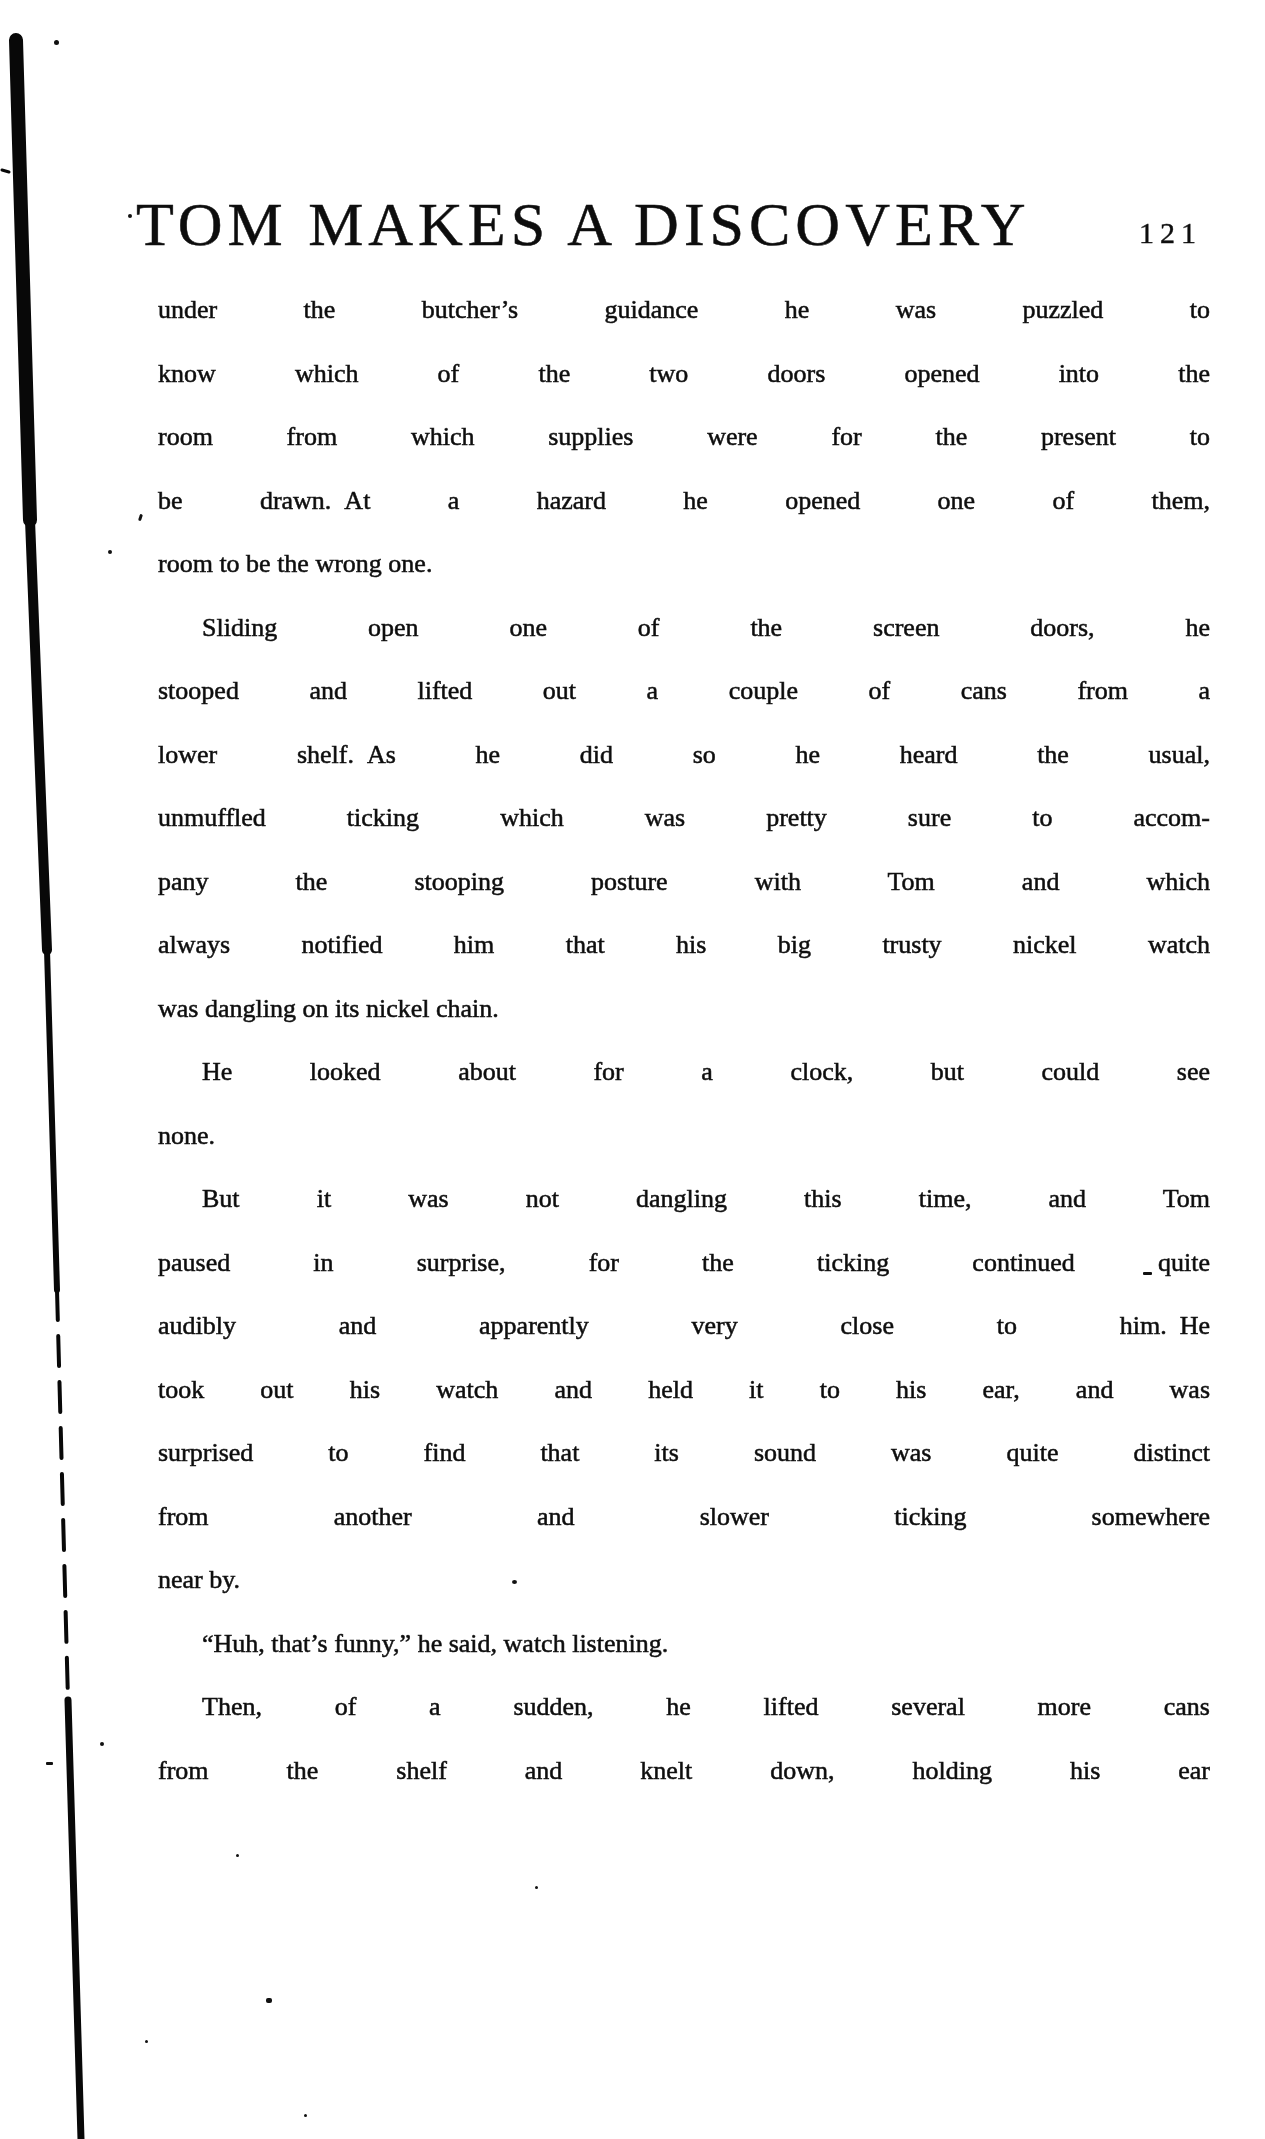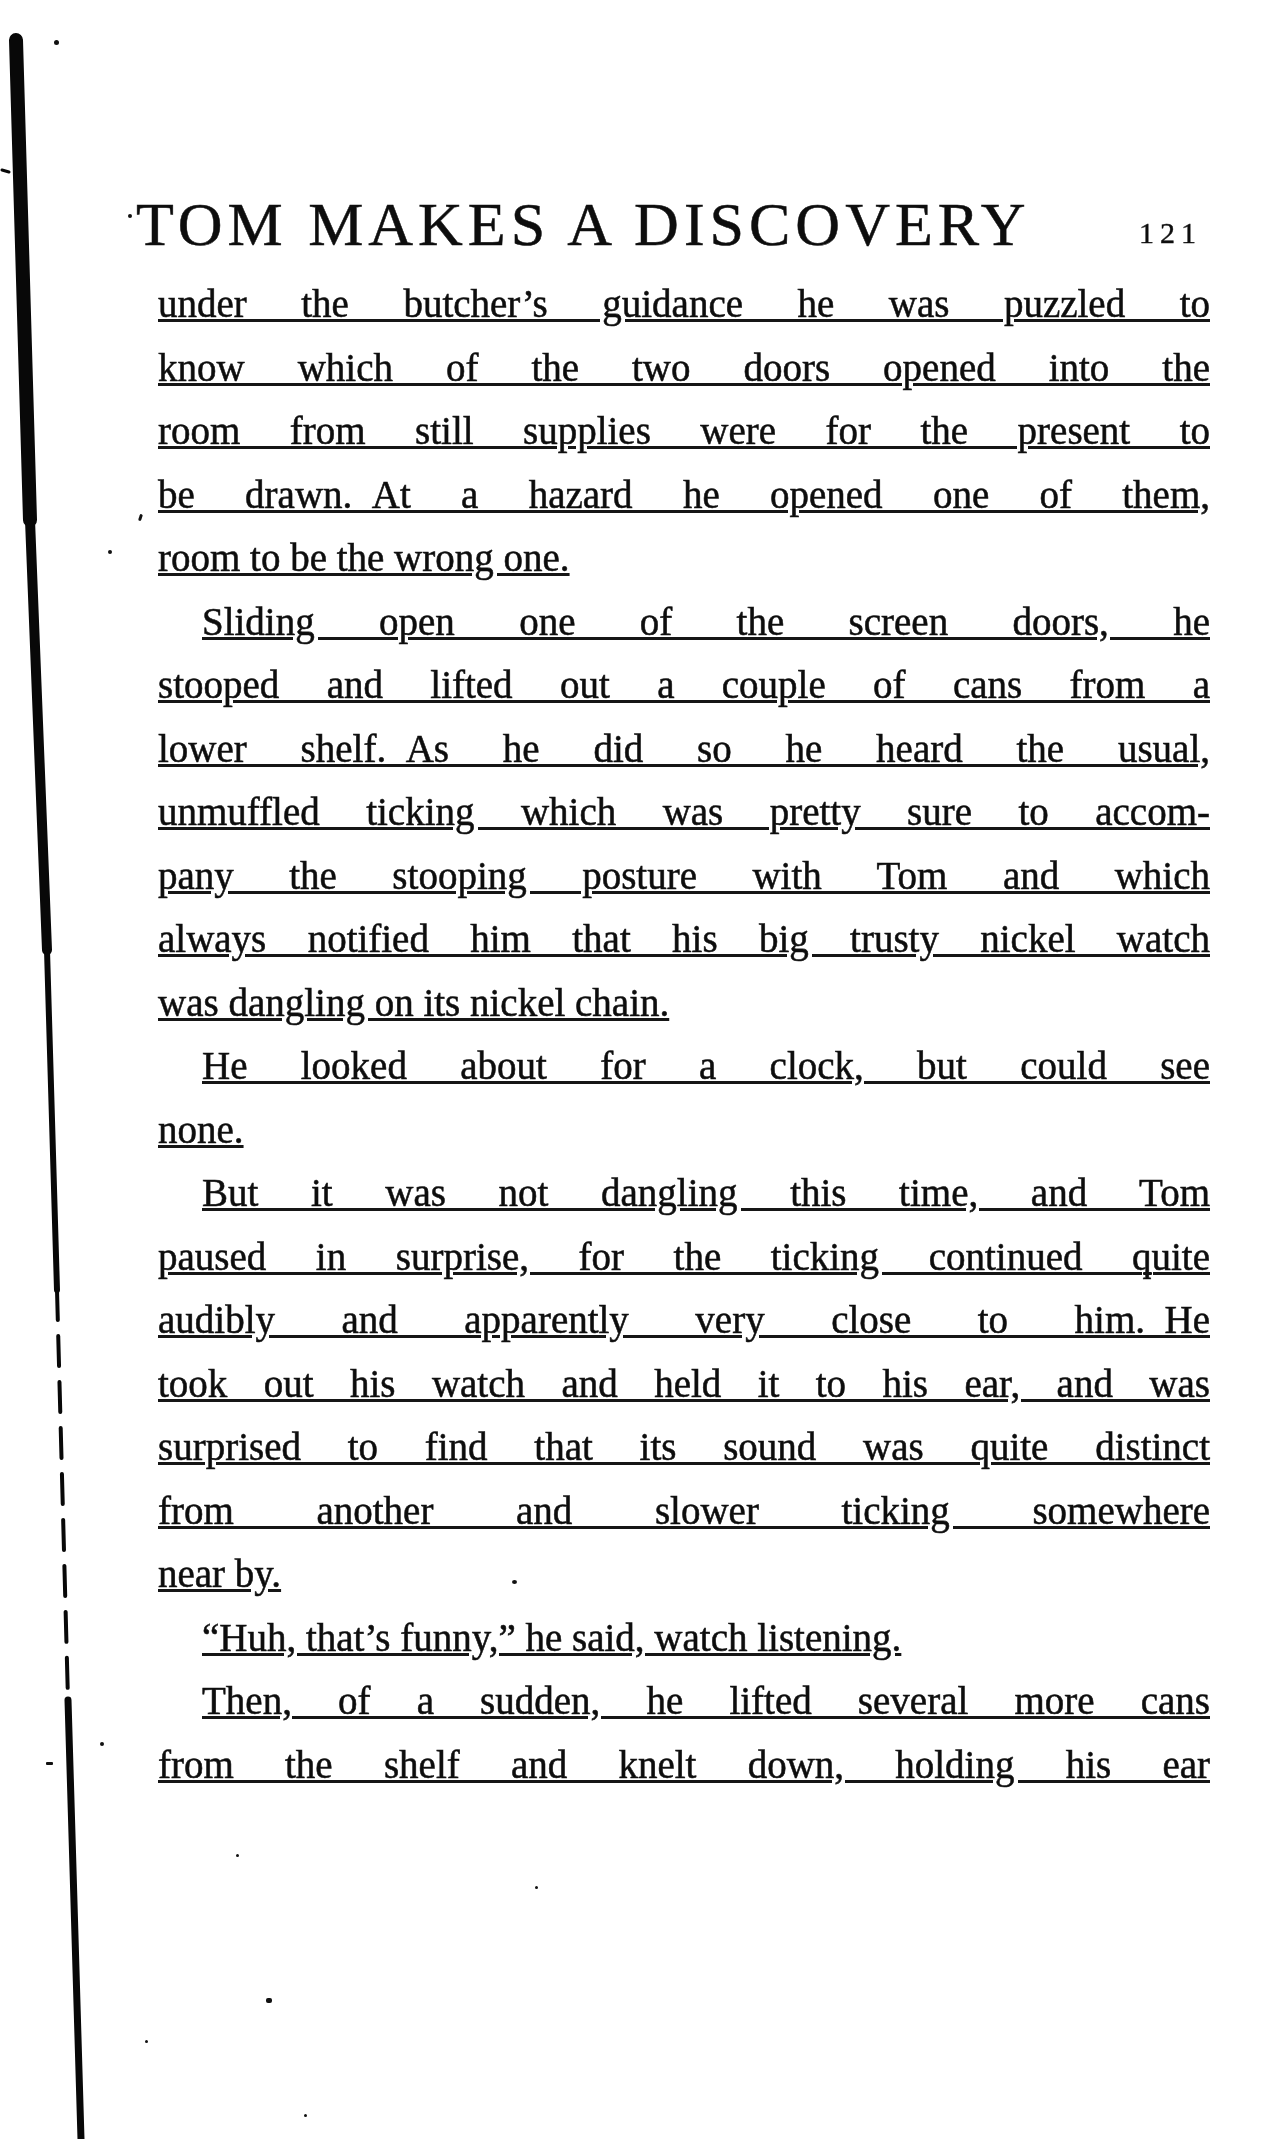--- a/index.html
+++ b/index.html
@@ -48,25 +48,24 @@
     right: 8px;
     top: 20px;
     font-size: 30px;
     letter-spacing: 6px;
     -webkit-text-stroke: 0.4px #141414;
   }
   
   .page-text {
     position: absolute;
     left: 158px;
-    top: 272px;
+    top: 278px;
     width: 1052px;
-    font-size: 39px;
+    font-size: 26px;
     line-height: 63.5px;
-    text-decoration: underline;
     -webkit-text-stroke: 0.55px #161616;
   }
   .paragraph { margin: 0; }
   .line {
     text-align: justify;
     text-align-last: justify;
     text-justify: inter-word;
   }
   .line.indent { text-indent: 44px; }
   .line.last {
@@ -96,21 +95,21 @@
 
   <div class="page-header">
     <span class="chapter-title">TOM MAKES A DISCOVERY</span>
     <span class="page-number">121</span>
   </div>
 
   <div class="page-text">
       <div class="paragraph">
         <div class="line">under the butcher’s guidance he was puzzled to</div>
         <div class="line">know which of the two doors opened into the</div>
-        <div class="line">room from still supplies were for the present to</div>
+        <div class="line">room from which supplies were for the present to</div>
         <div class="line">be drawn. At a hazard he opened one of them,</div>
         <div class="line last">room to be the wrong one.</div>
       </div>
       <div class="paragraph">
         <div class="line indent">Sliding open one of the screen doors, he</div>
         <div class="line">stooped and lifted out a couple of cans from a</div>
         <div class="line">lower shelf. As he did so he heard the usual,</div>
         <div class="line">unmuffled ticking which was pretty sure to accom-</div>
         <div class="line">pany the stooping posture with Tom and which</div>
         <div class="line">always notified him that his big trusty nickel watch</div>

